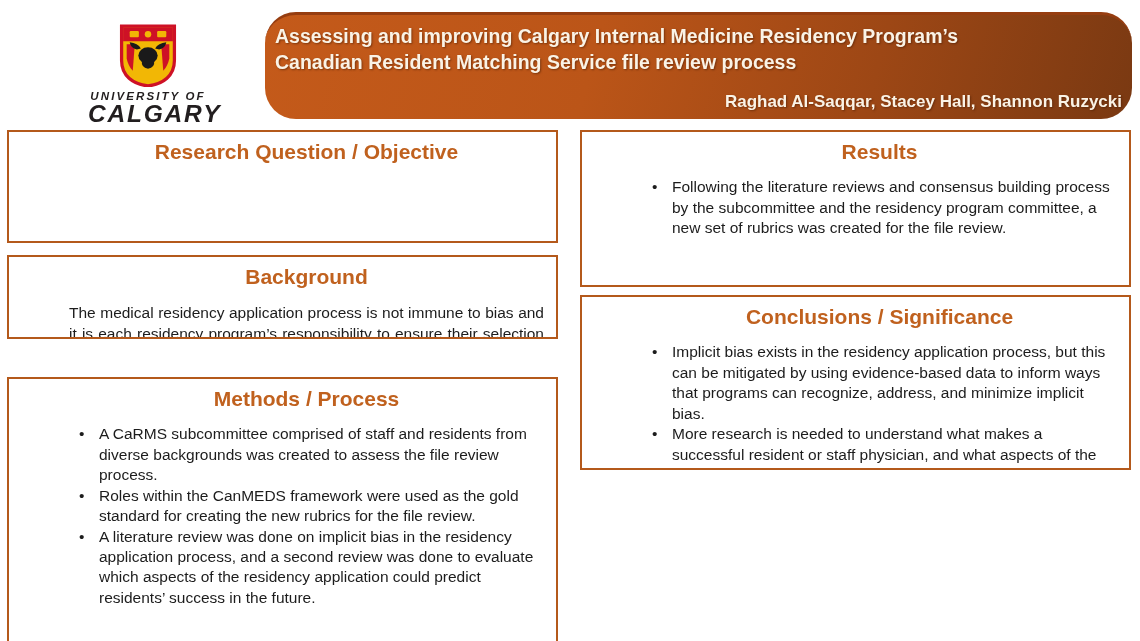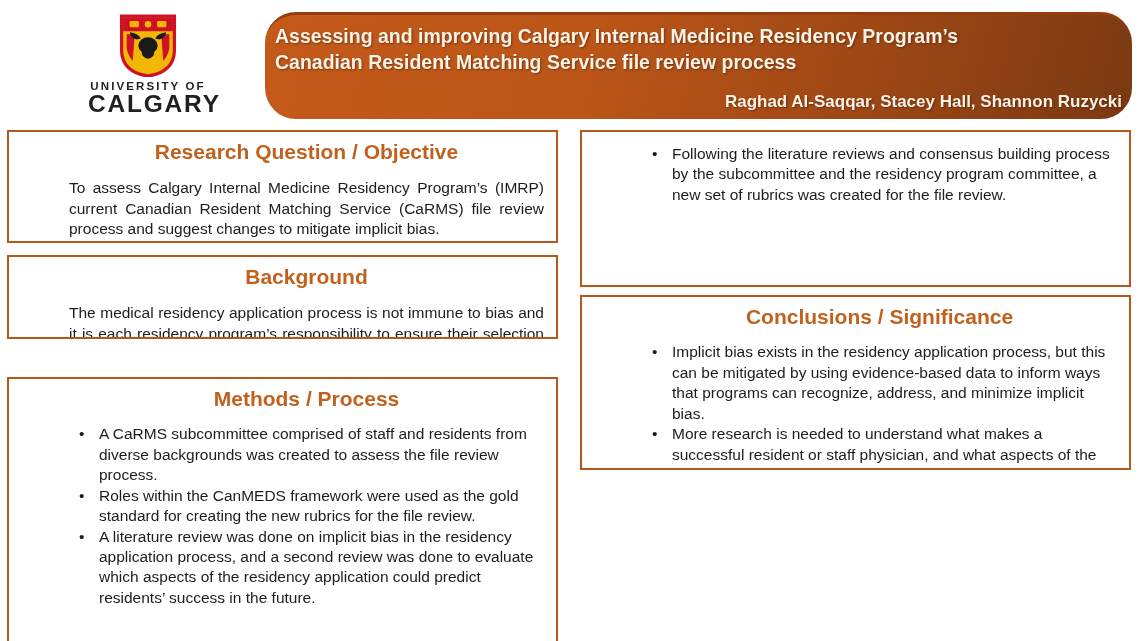--- a/index.html
+++ b/index.html
@@ -9,23 +9,24 @@
     width: 1140px;
     height: 641px;
     background: #ffffff;
     font-family: "Liberation Sans", "DejaVu Sans", sans-serif;
     overflow: hidden;
   }
 
   
   .logo-block {
     position: absolute;
-    left: 88px; top: 14px;
+    left: 88px; top: 24px;
     width: 120px;
     text-align: center;
+    font-style: italic;
   }
   .crest { display: block; margin: 0 auto 3px auto; }
   .logo-line1 {
     font-size: 11.5px;
     font-weight: 700;
     letter-spacing: 2.1px;
     color: #221e1f;
     white-space: nowrap;
   }
   .logo-line2 {
@@ -143,38 +144,38 @@
   <div class="banner">
     <div class="banner-title">
       <span>Assessing and improving Calgary Internal Medicine Residency Program’s</span>
       <span>Canadian Resident Matching Service file review process</span>
     </div>
     <div class="banner-authors">Raghad Al-Saqqar, Stacey Hall, Shannon Ruzycki</div>
   </div>
 
   <section class="box box-research">
     <h2>Research Question / Objective</h2>
-    <p class="body">To assess Calgary Internal Medicine Residency Program’s (IMRP) current Canadian Resident Matching Service (CaRMS) file review process and suggest changes to mitigate implicit bias.</p>
   </section>
 
   <section class="box box-background">
     <h2>Background</h2>
     <p class="body">The medical residency application process is not immune to bias and it is each residency program’s responsibility to ensure their selection processes are as successful and bias-free as possible.</p>
   </section>
 
   <section class="box box-methods">
     <h2>Methods / Process</h2>
     <ul>
       <li>A CaRMS subcommittee comprised of staff and residents from diverse backgrounds was created to assess the file review process.</li>
       <li>Roles within the CanMEDS framework were used as the gold standard for creating the new rubrics for the file review.</li>
       <li>A literature review was done on implicit bias in the residency application process, and a second review was done to evaluate which aspects of the residency application could predict residents’ success in the future.</li>
     </ul>
   </section>
 
   <section class="box box-results">
+    <h2>Results</h2>
     <ul>
       <li>Following the literature reviews and consensus building process by the subcommittee and the residency program committee, a new set of rubrics was created for the file review.</li>
     </ul>
   </section>
 
   <section class="box box-conclusions">
     <h2>Conclusions / Significance</h2>
     <ul>
       <li>Implicit bias exists in the residency application process, but this can be mitigated by using evidence-based data to inform ways that programs can recognize, address, and minimize implicit bias.</li>
       <li>More research is needed to understand what makes a successful resident or staff physician, and what aspects of the residency application can predict success.</li>

